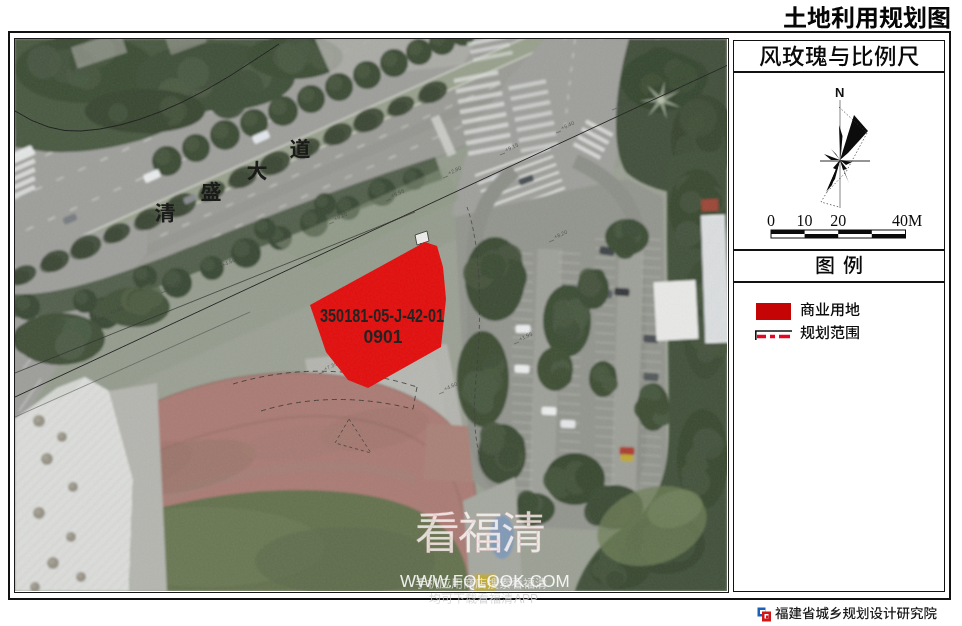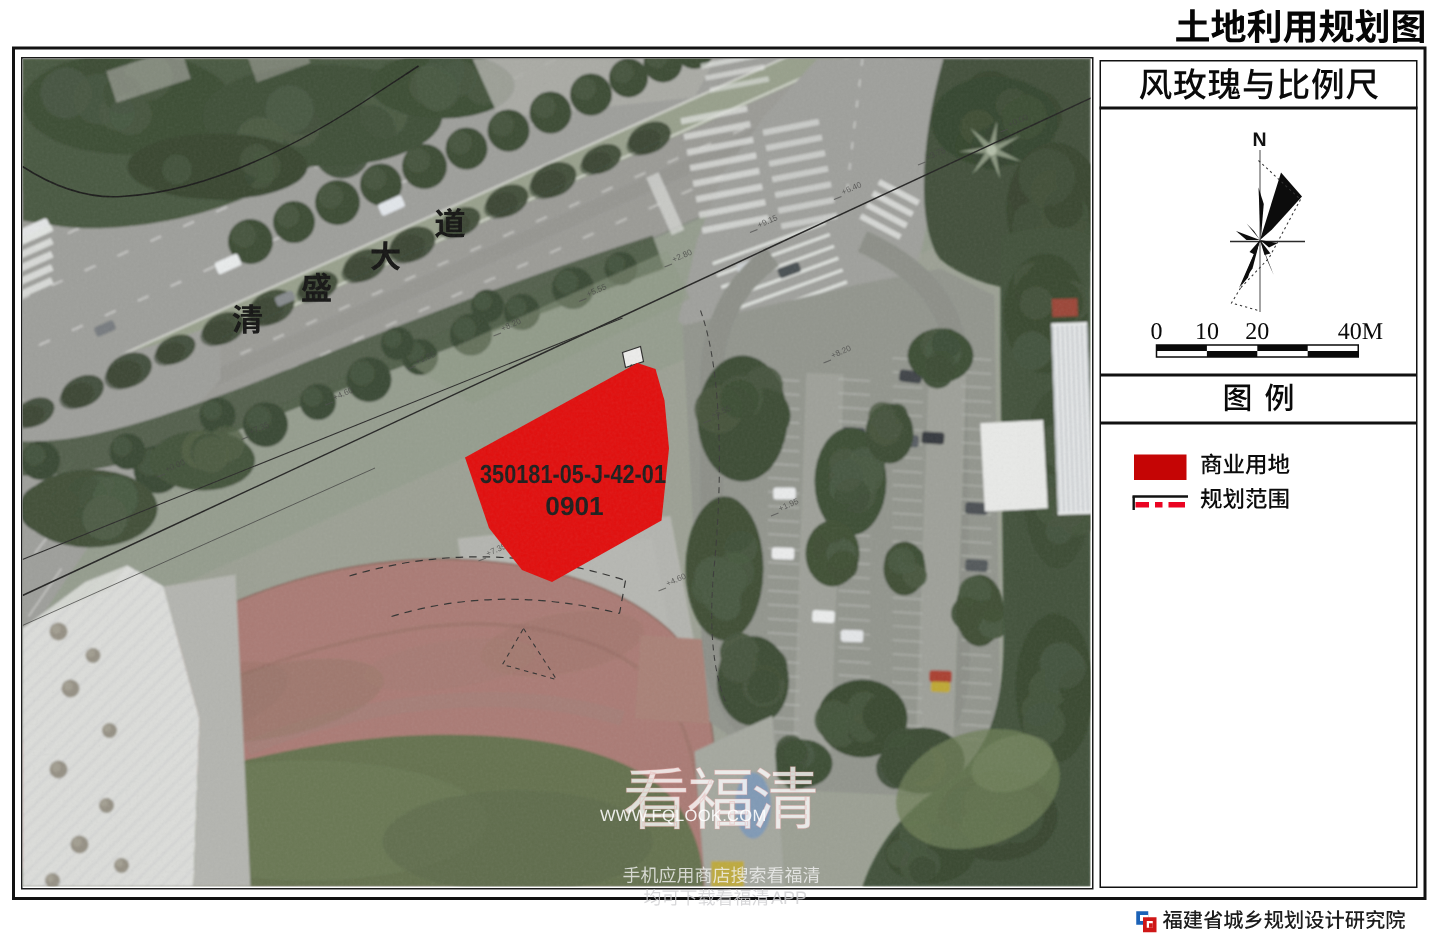--- a/index.html
+++ b/index.html
@@ -755,21 +755,21 @@
 <rect x="0" y="0" width="712" height="552" filter="url(#grain)" opacity="0.08"></rect>
 </svg>
 </div>
 
 <svg class="t" style="left:415px;top:512px;z-index:3" width="140" height="50">
     <g transform="translate(0,37)">
       <path d="M11.7 -17.8H37.9V3.7H34.6V-15.1H14.9V3.7H11.7ZM2.6 -23.7H42.4V-20.9H2.6ZM5.9 -29.8H39.8V-27.1H5.9ZM13.9 -12H36V-9.6H13.9ZM13.9 -6.5H36V-4.1H13.9ZM13.6 -0.8H36V1.9H13.6ZM37.2 -37.4 39.3 -35Q36.2 -34.4 32.2 -33.9Q28.2 -33.5 23.7 -33.2Q19.2 -32.9 14.7 -32.8Q10.2 -32.6 6 -32.6Q5.9 -33.2 5.7 -33.9Q5.5 -34.7 5.3 -35.2Q9.4 -35.3 13.9 -35.4Q18.3 -35.6 22.7 -35.8Q27 -36.1 30.7 -36.5Q34.5 -36.9 37.2 -37.4ZM18.7 -34.4 22.2 -33.6Q20.7 -28.2 18.3 -23.1Q15.9 -18 12.3 -13.7Q8.7 -9.5 3.6 -6.4Q3.4 -6.8 3 -7.3Q2.7 -7.8 2.3 -8.3Q1.9 -8.7 1.5 -9.1Q6.3 -11.8 9.7 -15.8Q13.1 -19.9 15.3 -24.6Q17.5 -29.4 18.7 -34.4Z M49 -36.4 51.7 -37.5Q52.6 -36 53.7 -34.2Q54.7 -32.4 55.2 -31.1L52.5 -29.8Q51.9 -31.1 50.9 -33Q49.9 -34.8 49 -36.4ZM71.6 -14.7H74.6V0.5H71.6ZM67 -26.9V-21.9H79.9V-26.9ZM63.9 -29.6H83V-19.2H63.9ZM61.6 -16.3H85.1V3.4H81.8V-13.5H64.7V3.6H61.6ZM63.5 -8.8H83.4V-6.2H63.5ZM63.5 -1.3H83.4V1.5H63.5ZM61.4 -35.6H85.4V-32.7H61.4ZM45.5 -29.3H59.1V-26.3H45.5ZM55.3 -19.1Q55.8 -18.8 56.6 -18Q57.5 -17.2 58.6 -16.3Q59.6 -15.4 60.5 -14.6Q61.3 -13.8 61.7 -13.4L59.7 -10.7Q59.2 -11.3 58.4 -12.2Q57.5 -13.2 56.6 -14.2Q55.6 -15.2 54.8 -16.1Q53.9 -16.9 53.4 -17.4ZM57.9 -29.3H58.6L59.2 -29.5L61.1 -28.3Q59.5 -24.2 57 -20.4Q54.5 -16.7 51.6 -13.6Q48.6 -10.4 45.6 -8.3Q45.4 -8.8 45.1 -9.4Q44.8 -10 44.5 -10.5Q44.2 -11.1 43.9 -11.4Q46.7 -13.2 49.4 -16Q52.2 -18.7 54.4 -22Q56.7 -25.3 57.9 -28.7ZM51.7 -15.8 54.9 -19.9V3.5H51.7Z M104.5 -12H122.5V-9.5H104.5ZM100.3 -34.3H127.1V-31.7H100.3ZM101.4 -28.8H126V-26.3H101.4ZM98.6 -23.2H128.7V-20.6H98.6ZM104.5 -6H122.5V-3.5H104.5ZM102.2 -18H122.4V-15.4H105.4V3.5H102.2ZM121.7 -18H124.9V-0.2Q124.9 1.1 124.5 1.8Q124.2 2.5 123.2 2.9Q122.3 3.3 120.7 3.4Q119.2 3.4 116.8 3.4Q116.7 2.8 116.4 2Q116.1 1.1 115.8 0.5Q117.5 0.5 118.9 0.6Q120.4 0.6 120.8 0.5Q121.3 0.5 121.5 0.4Q121.7 0.2 121.7 -0.2ZM111.9 -37.8H115.2V-22.4H111.9ZM89.7 -34.8 91.7 -37.1Q92.9 -36.4 94.3 -35.6Q95.7 -34.8 96.9 -34Q98.1 -33.2 98.9 -32.4L96.8 -29.8Q96.1 -30.5 94.9 -31.4Q93.6 -32.3 92.3 -33.2Q90.9 -34.1 89.7 -34.8ZM87.6 -22.8 89.5 -25.2Q90.8 -24.5 92.2 -23.7Q93.7 -22.8 95 -22Q96.2 -21.1 97.1 -20.4L95 -17.7Q94.3 -18.5 93 -19.4Q91.7 -20.3 90.3 -21.2Q88.9 -22.1 87.6 -22.8ZM89 1Q90 -0.8 91.2 -3.3Q92.4 -5.7 93.7 -8.4Q94.9 -11.2 96 -13.7L98.7 -11.7Q97.8 -9.3 96.6 -6.7Q95.5 -4.1 94.3 -1.7Q93.1 0.8 92 3Z" fill="#ffffff" fill-opacity="0.78" stroke="#e8a0a0" stroke-opacity="0.35" stroke-width="0.7"></path>
     </g>
   </svg>
 
-<div class="abs" style="left:400px;top:538px;width:162px;text-align:left;font-size:11px;letter-spacing:0.2px;color:rgba(255,255,255,0.88);z-index:3">WWW.FQLOOK.COM</div>
+<div class="abs" style="left:400px;top:572px;width:162px;text-align:center;font-size:17px;letter-spacing:0.2px;color:rgba(255,255,255,0.88);z-index:3">WWW.FQLOOK.COM</div>
 
 <svg class="t" style="left:415px;top:577px;z-index:3" width="140" height="16">
     <g transform="translate(0,10.8)">
       <path d="M9.6 -10.1 10.2 -9.3Q9.4 -9.1 8.4 -8.9Q7.4 -8.7 6.2 -8.6Q5 -8.5 3.9 -8.4Q2.7 -8.3 1.6 -8.3Q1.6 -8.4 1.5 -8.7Q1.5 -8.9 1.4 -9Q2.5 -9.1 3.6 -9.2Q4.8 -9.3 5.9 -9.4Q7 -9.5 7.9 -9.7Q8.9 -9.9 9.6 -10.1ZM1.4 -6.7H10.8V-5.8H1.4ZM0.6 -3.9H11.4V-3H0.6ZM5.6 -8.8H6.5V-0.3Q6.5 0.2 6.3 0.4Q6.2 0.6 5.8 0.8Q5.5 0.9 4.9 0.9Q4.3 0.9 3.3 0.9Q3.3 0.8 3.2 0.6Q3.2 0.5 3.1 0.3Q3 0.1 3 0Q3.5 0 3.9 0Q4.4 0 4.7 0Q5 0 5.2 0Q5.4 0 5.5 -0Q5.6 -0.1 5.6 -0.3Z M18.5 -9.4H21.5V-8.5H18.5ZM18 -9.4H18.8V-5.5Q18.8 -4.8 18.8 -3.9Q18.7 -3.1 18.5 -2.2Q18.3 -1.3 17.9 -0.5Q17.5 0.3 16.9 1Q16.8 0.9 16.7 0.8Q16.6 0.7 16.4 0.5Q16.3 0.4 16.2 0.4Q16.8 -0.2 17.2 -1Q17.5 -1.7 17.7 -2.5Q17.9 -3.3 17.9 -4.1Q18 -4.8 18 -5.5ZM21.1 -9.4H22V-0.7Q22 -0.5 22 -0.3Q22 -0.1 22.1 -0.1Q22.2 0 22.3 0Q22.4 0 22.5 0Q22.6 0 22.6 0Q22.8 0 22.9 -0.1Q22.9 -0.1 23 -0.2Q23 -0.3 23 -0.5Q23 -0.7 23 -1.2Q23.1 -1.7 23.1 -2.3Q23.2 -2.1 23.4 -2Q23.6 -1.9 23.7 -1.9Q23.7 -1.5 23.7 -1.2Q23.7 -0.8 23.7 -0.5Q23.7 -0.2 23.7 0Q23.6 0.5 23.3 0.7Q23.2 0.8 23 0.8Q22.9 0.8 22.7 0.8Q22.6 0.8 22.4 0.8Q22.2 0.8 22.1 0.8Q21.9 0.8 21.7 0.8Q21.5 0.7 21.4 0.6Q21.3 0.5 21.2 0.4Q21.2 0.2 21.1 -0Q21.1 -0.3 21.1 -0.8ZM12.6 -7.5H17.3V-6.6H12.6ZM14.6 -10.1H15.5V0.9H14.6ZM14.6 -7 15.2 -6.8Q15 -6 14.8 -5.3Q14.5 -4.5 14.2 -3.7Q13.9 -3 13.5 -2.4Q13.2 -1.7 12.8 -1.3Q12.7 -1.5 12.6 -1.7Q12.4 -1.9 12.3 -2.1Q12.7 -2.5 13 -3.1Q13.4 -3.6 13.6 -4.3Q13.9 -4.9 14.2 -5.6Q14.4 -6.3 14.6 -7ZM15.4 -5.7Q15.5 -5.5 15.8 -5.2Q16.1 -5 16.4 -4.6Q16.7 -4.3 17 -4Q17.2 -3.7 17.3 -3.5L16.8 -2.8Q16.6 -3 16.4 -3.4Q16.2 -3.7 15.9 -4Q15.6 -4.4 15.4 -4.7Q15.1 -5 14.9 -5.2Z M25.9 -8.5H35.3V-7.7H25.9ZM25.4 -8.5H26.4V-5.3Q26.4 -4.6 26.3 -3.8Q26.3 -2.9 26.2 -2.1Q26 -1.2 25.8 -0.4Q25.6 0.4 25.2 1Q25.1 1 25 0.9Q24.8 0.8 24.7 0.7Q24.5 0.6 24.4 0.5Q24.8 -0.1 25 -0.8Q25.2 -1.6 25.3 -2.4Q25.4 -3.1 25.4 -3.9Q25.4 -4.6 25.4 -5.3ZM29.6 -9.9 30.5 -10.2Q30.7 -9.8 30.9 -9.3Q31.2 -8.9 31.3 -8.5L30.4 -8.3Q30.2 -8.6 30 -9.1Q29.8 -9.5 29.6 -9.9ZM27.2 -5.9 27.9 -6.2Q28.2 -5.5 28.5 -4.8Q28.7 -4.1 29 -3.4Q29.2 -2.7 29.3 -2.1L28.5 -1.7Q28.4 -2.3 28.1 -3Q27.9 -3.7 27.7 -4.5Q27.4 -5.2 27.2 -5.9ZM29.8 -6.6 30.6 -6.8Q30.8 -6.1 31 -5.4Q31.2 -4.7 31.4 -4Q31.5 -3.2 31.6 -2.7L30.8 -2.4Q30.7 -3 30.5 -3.7Q30.4 -4.4 30.2 -5.2Q30 -5.9 29.8 -6.6ZM33.8 -6.9 34.8 -6.5Q34.5 -5.4 34 -4.2Q33.5 -3 33 -1.9Q32.4 -0.8 31.8 0.2Q31.7 0.1 31.5 -0Q31.3 -0.2 31.2 -0.3Q31.8 -1.3 32.3 -2.4Q32.8 -3.5 33.2 -4.6Q33.6 -5.8 33.8 -6.9ZM26.5 -0.5H35.5V0.4H26.5Z M38.3 -9.2H46.1V-8.4H38.3ZM38.3 -6.4H46.1V-5.6H38.3ZM38.3 -3.6H46.1V-2.7H38.3ZM37.8 -9.2H38.7V-4.9Q38.7 -4.2 38.7 -3.4Q38.6 -2.6 38.4 -1.8Q38.3 -1 38 -0.3Q37.6 0.4 37.1 1Q37 0.9 36.9 0.8Q36.8 0.7 36.6 0.6Q36.5 0.5 36.4 0.4Q36.9 -0.1 37.2 -0.8Q37.5 -1.5 37.6 -2.2Q37.8 -2.9 37.8 -3.6Q37.8 -4.3 37.8 -4.9ZM45.8 -9.2H46.6V-0.3Q46.6 0.2 46.5 0.4Q46.4 0.6 46.1 0.7Q45.8 0.9 45.3 0.9Q44.7 0.9 43.9 0.9Q43.8 0.7 43.7 0.5Q43.6 0.2 43.5 0Q44 0 44.4 0Q44.7 0 45 0Q45.3 0 45.4 0Q45.6 0 45.7 -0Q45.8 -0.1 45.8 -0.3ZM41.6 -8.9H42.5V0.8H41.6Z M49.4 -6.3H58.3V-5.5H50.3V0.9H49.4ZM57.8 -6.3H58.6V-0Q58.6 0.3 58.5 0.5Q58.4 0.7 58.1 0.8Q57.9 0.9 57.4 0.9Q56.9 0.9 56.2 0.9Q56.1 0.7 56.1 0.5Q56 0.3 55.9 0.2Q56.3 0.2 56.6 0.2Q56.9 0.2 57.2 0.2Q57.4 0.2 57.5 0.2Q57.7 0.2 57.7 0.1Q57.8 0.1 57.8 -0ZM52.2 -3.3H56.2V-0.6H52.2V-1.2H55.4V-2.6H52.2ZM51.8 -3.3H52.5V-0H51.8ZM48.7 -8.8H59.3V-8H48.7ZM51.3 -7.7 52.1 -8Q52.3 -7.7 52.5 -7.3Q52.7 -6.9 52.9 -6.7L52 -6.3Q51.9 -6.6 51.7 -7Q51.5 -7.4 51.3 -7.7ZM55.9 -7.9 56.9 -7.7Q56.6 -7.2 56.2 -6.7Q55.9 -6.2 55.6 -5.9L54.9 -6.1Q55.1 -6.3 55.3 -6.7Q55.4 -7 55.6 -7.3Q55.8 -7.7 55.9 -7.9ZM53.3 -9.9 54.2 -10.1Q54.3 -9.8 54.5 -9.3Q54.7 -8.9 54.8 -8.6L53.9 -8.3Q53.8 -8.6 53.6 -9.1Q53.5 -9.5 53.3 -9.9ZM54.7 -4.9 55.2 -5.4Q55.6 -5.1 56.1 -4.8Q56.5 -4.5 56.9 -4.2Q57.4 -3.9 57.6 -3.6L57.1 -3Q56.8 -3.2 56.4 -3.6Q56 -3.9 55.6 -4.2Q55.1 -4.6 54.7 -4.9ZM52.7 -5.3 53.4 -5Q53.1 -4.6 52.7 -4.3Q52.3 -3.9 51.9 -3.5Q51.4 -3.2 51.1 -2.9Q51 -3 51 -3.2Q50.9 -3.3 50.8 -3.4Q50.7 -3.6 50.6 -3.7Q51.2 -4 51.8 -4.4Q52.3 -4.9 52.7 -5.3Z M66.6 -5.9H71V-5.1H66.6ZM64 -0.5H70V0.3H64ZM66.1 -7.3H67V-3H66.1ZM63.5 -3.5H70.4V0.8H69.5V-2.6H64.4V0.8H63.5ZM61.9 -8.6H71.3V-7.8H61.9ZM61.5 -8.6H62.4V-5.5Q62.4 -4.8 62.4 -3.9Q62.3 -3.1 62.2 -2.2Q62.1 -1.4 61.8 -0.5Q61.6 0.3 61.2 1Q61.1 0.9 60.9 0.8Q60.8 0.7 60.6 0.6Q60.5 0.5 60.4 0.4Q60.8 -0.2 61 -1Q61.2 -1.7 61.3 -2.5Q61.4 -3.3 61.5 -4.1Q61.5 -4.8 61.5 -5.5ZM65.6 -9.8 66.5 -10Q66.7 -9.7 67 -9.2Q67.2 -8.7 67.3 -8.4L66.4 -8.1Q66.3 -8.5 66.1 -9Q65.9 -9.5 65.6 -9.8Z M72.5 -3.7Q73.1 -3.9 74.1 -4.3Q75.1 -4.6 76 -5L76.2 -4.2Q75.3 -3.9 74.4 -3.5Q73.5 -3.1 72.7 -2.9ZM72.6 -7.7H76.1V-6.8H72.6ZM74 -10.1H74.8V-0.2Q74.8 0.2 74.8 0.4Q74.7 0.6 74.5 0.7Q74.2 0.8 73.9 0.9Q73.6 0.9 73 0.9Q73 0.7 72.9 0.5Q72.9 0.2 72.8 0Q73.1 0 73.4 0Q73.7 0 73.8 0Q73.9 0 73.9 0Q74 -0 74 -0.2ZM78.6 -9.6 79.3 -9.1Q78.8 -8.8 78.2 -8.6Q77.6 -8.3 77 -8.2Q77 -8.3 76.9 -8.5Q76.8 -8.7 76.7 -8.8Q77.2 -9 77.8 -9.2Q78.3 -9.4 78.6 -9.6ZM76.7 -8.8 77.5 -8.5V-4.6H76.7ZM77 -5.4H82.2V-8.3H80.7V-9.1H83V-4.6H77ZM77 -7.2H78.8V-6.5H77ZM80.7 -7.2H82.6V-6.5H80.7ZM79.4 -10.1H80.2V-3.1H79.4ZM76.6 -3.5H82.3V-2.7H76.6ZM82.1 -3.5H82.2L82.4 -3.5L82.9 -3.3Q82.5 -2.3 81.8 -1.6Q81.1 -0.8 80.2 -0.3Q79.3 0.2 78.2 0.5Q77.2 0.8 76.1 1Q76 0.8 75.9 0.6Q75.8 0.4 75.7 0.2Q76.7 0.1 77.7 -0.2Q78.7 -0.5 79.5 -0.9Q80.4 -1.3 81.1 -1.9Q81.7 -2.5 82.1 -3.4ZM77.7 -3Q78.2 -2.1 79.1 -1.5Q80 -0.9 81.1 -0.4Q82.3 -0 83.5 0.2Q83.5 0.3 83.3 0.4Q83.2 0.5 83.2 0.7Q83.1 0.8 83 0.9Q81.7 0.7 80.5 0.2Q79.4 -0.3 78.5 -1Q77.6 -1.7 77 -2.7Z M89.5 -10.1H90.5V-6.7H89.5ZM92 -3.9 92.6 -4.3Q93 -4 93.5 -3.6Q94 -3.2 94.4 -2.7Q94.8 -2.3 95.1 -2L94.4 -1.5Q94.1 -1.8 93.7 -2.3Q93.3 -2.7 92.9 -3.1Q92.4 -3.6 92 -3.9ZM91.6 -1.2 92.3 -1.7Q92.8 -1.4 93.3 -1.1Q93.9 -0.8 94.4 -0.4Q94.9 -0.1 95.3 0.2L94.5 0.7Q94.2 0.4 93.7 0.1Q93.2 -0.3 92.7 -0.6Q92.1 -1 91.6 -1.2ZM87.5 -1.6 88.3 -1.3Q87.9 -0.9 87.4 -0.6Q86.9 -0.2 86.4 0.2Q85.9 0.5 85.4 0.7Q85.4 0.6 85.2 0.5Q85.1 0.4 85 0.3Q84.8 0.2 84.7 0.1Q85.5 -0.2 86.2 -0.7Q87 -1.1 87.5 -1.6ZM84.9 -9H95.1V-8.2H84.9ZM84.8 -7.1H95.2V-4.9H94.3V-6.3H85.6V-4.9H84.8ZM85.5 -1.8Q85.5 -1.9 85.4 -2.1Q85.4 -2.2 85.3 -2.4Q85.3 -2.5 85.2 -2.6Q85.5 -2.7 85.9 -2.8Q86.3 -2.9 86.8 -3.1Q87.1 -3.2 87.7 -3.5Q88.3 -3.7 89 -4.1Q89.8 -4.4 90.6 -4.9Q91.4 -5.3 92.1 -5.8L92.7 -5.2Q91.1 -4.2 89.4 -3.5Q87.7 -2.7 86 -2.2V-2.2Q86 -2.2 85.9 -2.1Q85.9 -2.1 85.7 -2.1Q85.6 -2 85.5 -1.9Q85.5 -1.9 85.5 -1.8ZM85.5 -1.8 85.5 -2.4 86 -2.7 93.5 -3.1Q93.5 -2.9 93.6 -2.8Q93.6 -2.6 93.7 -2.5Q91.9 -2.3 90.6 -2.3Q89.3 -2.2 88.5 -2.1Q87.6 -2.1 87 -2Q86.5 -2 86.2 -2Q85.9 -1.9 85.7 -1.9Q85.6 -1.9 85.5 -1.8ZM86.3 -3.8Q86.3 -3.9 86.3 -4.1Q86.2 -4.2 86.2 -4.4Q86.1 -4.5 86.1 -4.6Q86.3 -4.6 86.5 -4.7Q86.7 -4.8 87 -4.9Q87.1 -5 87.4 -5.2Q87.7 -5.3 88 -5.5Q88.4 -5.8 88.8 -6Q89.1 -6.3 89.5 -6.6L90.1 -6.1Q89.3 -5.5 88.5 -5Q87.6 -4.6 86.8 -4.2V-4.2Q86.8 -4.2 86.7 -4.1Q86.6 -4.1 86.4 -4Q86.3 -3.9 86.3 -3.8ZM86.3 -3.8 86.3 -4.3 86.8 -4.6 90.9 -4.8Q90.8 -4.7 90.8 -4.5Q90.8 -4.3 90.7 -4.2Q89.6 -4.1 88.9 -4.1Q88.1 -4 87.6 -4Q87.2 -4 86.9 -3.9Q86.6 -3.9 86.5 -3.9Q86.4 -3.9 86.3 -3.8ZM89.7 -2.6H90.6V-0.1Q90.6 0.3 90.5 0.5Q90.4 0.7 90.1 0.8Q89.8 0.9 89.4 0.9Q88.9 0.9 88.3 0.9Q88.2 0.7 88.1 0.5Q88 0.2 87.9 0.1Q88.3 0.1 88.6 0.1Q88.9 0.1 89.2 0.1Q89.4 0.1 89.5 0.1Q89.7 0.1 89.7 0Q89.7 -0 89.7 -0.1Z M99.1 -4.7H106.1V1H105.2V-4H100V1H99.1ZM96.7 -6.3H107.3V-5.6H96.7ZM97.6 -7.9H106.6V-7.2H97.6ZM99.7 -3.2H105.6V-2.6H99.7ZM99.7 -1.7H105.6V-1.1H99.7ZM99.6 -0.2H105.6V0.5H99.6ZM105.9 -10 106.5 -9.3Q105.6 -9.2 104.6 -9.1Q103.5 -8.9 102.3 -8.9Q101.1 -8.8 99.9 -8.7Q98.7 -8.7 97.6 -8.7Q97.6 -8.8 97.5 -9.1Q97.5 -9.3 97.4 -9.4Q98.5 -9.4 99.7 -9.4Q100.9 -9.5 102 -9.6Q103.2 -9.6 104.2 -9.7Q105.2 -9.8 105.9 -10ZM101 -9.2 101.9 -9Q101.5 -7.5 100.9 -6.2Q100.2 -4.8 99.3 -3.7Q98.3 -2.5 97 -1.7Q96.9 -1.8 96.8 -2Q96.7 -2.1 96.6 -2.2Q96.5 -2.3 96.4 -2.4Q97.7 -3.2 98.6 -4.2Q99.5 -5.3 100.1 -6.6Q100.7 -7.8 101 -9.2Z M109.6 -9.7 110.3 -10Q110.6 -9.6 110.8 -9.1Q111.1 -8.6 111.3 -8.3L110.5 -7.9Q110.4 -8.3 110.1 -8.8Q109.8 -9.3 109.6 -9.7ZM115.6 -3.9H116.4V0.1H115.6ZM114.4 -7.2V-5.9H117.8V-7.2ZM113.6 -7.9H118.7V-5.1H113.6ZM113 -4.3H119.2V0.9H118.4V-3.6H113.8V1H113ZM113.5 -2.3H118.8V-1.6H113.5ZM113.5 -0.4H118.8V0.4H113.5ZM112.9 -9.5H119.3V-8.7H112.9ZM108.7 -7.8H112.3V-7H108.7ZM111.3 -5.1Q111.4 -5 111.6 -4.8Q111.9 -4.6 112.2 -4.3Q112.4 -4.1 112.7 -3.9Q112.9 -3.7 113 -3.6L112.4 -2.9Q112.3 -3 112.1 -3.3Q111.9 -3.5 111.6 -3.8Q111.4 -4.1 111.1 -4.3Q110.9 -4.5 110.8 -4.7ZM112 -7.8H112.2L112.3 -7.9L112.8 -7.5Q112.4 -6.4 111.7 -5.4Q111.1 -4.4 110.3 -3.6Q109.5 -2.8 108.7 -2.2Q108.7 -2.3 108.6 -2.5Q108.5 -2.7 108.4 -2.8Q108.3 -3 108.2 -3Q109 -3.5 109.7 -4.3Q110.4 -5 111 -5.9Q111.6 -6.7 112 -7.6ZM110.3 -4.2 111.2 -5.3V0.9H110.3Z M124.9 -3.2H129.7V-2.5H124.9ZM123.8 -9.1H131V-8.5H123.8ZM124.1 -7.7H130.7V-7H124.1ZM123.4 -6.2H131.4V-5.5H123.4ZM124.9 -1.6H129.7V-0.9H124.9ZM124.3 -4.8H129.7V-4.1H125.2V0.9H124.3ZM129.5 -4.8H130.4V-0Q130.4 0.3 130.3 0.5Q130.2 0.7 129.9 0.8Q129.7 0.9 129.3 0.9Q128.8 0.9 128.2 0.9Q128.2 0.7 128.1 0.5Q128 0.3 127.9 0.1Q128.4 0.1 128.8 0.1Q129.2 0.2 129.3 0.1Q129.4 0.1 129.5 0.1Q129.5 0.1 129.5 -0.1ZM126.9 -10.1H127.8V-6H126.9ZM121 -9.3 121.5 -9.9Q121.8 -9.7 122.2 -9.5Q122.6 -9.3 122.9 -9.1Q123.2 -8.8 123.4 -8.7L122.9 -7.9Q122.7 -8.1 122.4 -8.4Q122 -8.6 121.7 -8.9Q121.3 -9.1 121 -9.3ZM120.4 -6.1 120.9 -6.7Q121.3 -6.5 121.7 -6.3Q122 -6.1 122.4 -5.9Q122.7 -5.6 123 -5.4L122.4 -4.7Q122.2 -4.9 121.9 -5.2Q121.5 -5.4 121.1 -5.6Q120.8 -5.9 120.4 -6.1ZM120.8 0.3Q121.1 -0.2 121.4 -0.9Q121.7 -1.5 122.1 -2.2Q122.4 -3 122.7 -3.7L123.4 -3.1Q123.1 -2.5 122.8 -1.8Q122.5 -1.1 122.2 -0.4Q121.9 0.2 121.6 0.8Z" fill="#f2f2f2" fill-opacity="0.8"></path>
     </g>
   </svg>
 
 <svg class="t" style="left:429px;top:592px;z-index:3" width="120" height="16">
     <g transform="translate(0,10.8)">
       <path d="M6.3 -8.2H10.6V-7.3H6.3ZM10.3 -8.2H11.1Q11.1 -8.2 11.1 -8.1Q11.1 -8 11.1 -7.9Q11.1 -7.7 11.1 -7.7Q11.1 -5.6 11 -4.1Q11 -2.7 10.9 -1.7Q10.8 -0.8 10.7 -0.3Q10.5 0.2 10.4 0.4Q10.2 0.7 9.9 0.8Q9.7 0.9 9.4 0.9Q9.1 1 8.5 1Q8 1 7.4 0.9Q7.4 0.7 7.3 0.5Q7.3 0.2 7.1 0.1Q7.8 0.1 8.3 0.1Q8.9 0.1 9.1 0.1Q9.3 0.1 9.4 0.1Q9.5 0.1 9.6 -0Q9.8 -0.2 9.9 -0.7Q10 -1.2 10.1 -2.1Q10.1 -3.1 10.2 -4.5Q10.3 -5.9 10.3 -8ZM6.8 -10.1 7.7 -9.8Q7.3 -9 6.9 -8.1Q6.5 -7.3 5.9 -6.6Q5.4 -5.8 4.9 -5.3Q4.8 -5.4 4.7 -5.5Q4.6 -5.6 4.5 -5.8Q4.4 -5.9 4.3 -6Q4.8 -6.5 5.3 -7.2Q5.8 -7.8 6.2 -8.6Q6.6 -9.3 6.8 -10.1ZM5.8 -5.5 6.4 -6.1Q6.8 -5.8 7.2 -5.4Q7.6 -5.1 7.9 -4.7Q8.3 -4.4 8.6 -4.2L8 -3.5Q7.7 -3.8 7.4 -4.2Q7 -4.5 6.6 -4.9Q6.2 -5.2 5.8 -5.5ZM4.8 -1.4Q5.4 -1.7 6.2 -2.1Q6.9 -2.4 7.8 -2.9Q8.6 -3.3 9.4 -3.8L9.6 -3Q8.9 -2.6 8.1 -2.2Q7.3 -1.7 6.6 -1.3Q5.8 -0.9 5.2 -0.6ZM0.5 -7.2H4.3V-6.3H0.5ZM2 -9.9H2.9V-1.9H2ZM0.4 -1.5Q0.9 -1.7 1.6 -2Q2.3 -2.3 3 -2.7Q3.8 -3 4.6 -3.4L4.8 -2.6Q3.7 -2.1 2.7 -1.5Q1.6 -1 0.8 -0.6Z M21 -9H21.9V-0.3Q21.9 0.1 21.8 0.4Q21.6 0.7 21.3 0.8Q20.9 0.9 20.3 0.9Q19.7 0.9 18.8 0.9Q18.7 0.8 18.7 0.6Q18.6 0.5 18.5 0.3Q18.5 0.1 18.4 -0Q18.9 -0 19.3 -0Q19.8 0 20.1 -0Q20.5 -0 20.6 -0Q20.8 -0 20.9 -0.1Q21 -0.2 21 -0.3ZM13.9 -6.6H14.8V-1.1H13.9ZM14.3 -6.6H18.8V-2.1H14.3V-2.9H17.9V-5.7H14.3ZM12.7 -9.2H23.4V-8.3H12.7Z M24.7 -9.2H35.3V-8.3H24.7ZM29.3 -8.5H30.2V0.9H29.3ZM29.8 -5.6 30.4 -6.3Q30.9 -6.1 31.5 -5.7Q32.1 -5.4 32.7 -5.1Q33.3 -4.7 33.8 -4.4Q34.3 -4.1 34.7 -3.8L34.1 -3Q33.7 -3.3 33.2 -3.6Q32.7 -4 32.1 -4.3Q31.6 -4.7 31 -5Q30.4 -5.4 29.8 -5.6Z M44.8 -9.4 45.5 -9.8Q45.8 -9.6 46 -9.3Q46.3 -9.1 46.6 -8.8Q46.8 -8.5 47 -8.3L46.3 -7.8Q46.1 -8.2 45.7 -8.6Q45.2 -9.1 44.8 -9.4ZM36.6 -7.4H47.4V-6.6H36.6ZM37.3 -9.1H42.5V-8.4H37.3ZM39.6 -10.1H40.4V-7H39.6ZM43.3 -10.1H44.2Q44.2 -8.4 44.3 -6.8Q44.3 -5.3 44.5 -4.1Q44.7 -2.8 45 -1.9Q45.2 -1 45.6 -0.5Q45.9 -0 46.4 -0Q46.6 -0 46.7 -0.5Q46.8 -0.9 46.8 -2Q47 -1.8 47.2 -1.7Q47.4 -1.6 47.6 -1.5Q47.5 -0.6 47.3 -0.1Q47.2 0.4 46.9 0.6Q46.7 0.9 46.3 0.9Q45.7 0.9 45.3 0.5Q44.8 0.1 44.5 -0.6Q44.2 -1.4 44 -2.4Q43.7 -3.4 43.6 -4.6Q43.4 -5.8 43.4 -7.2Q43.3 -8.6 43.3 -10.1ZM46.1 -6 46.9 -5.8Q46.5 -4.4 45.9 -3.2Q45.3 -1.9 44.5 -0.8Q43.7 0.2 42.7 1Q42.6 0.8 42.4 0.7Q42.2 0.5 42.1 0.4Q43 -0.3 43.8 -1.3Q44.6 -2.3 45.1 -3.5Q45.7 -4.7 46.1 -6ZM36.8 -5.4H43V-4.7H36.8ZM40 -4.3H40.8V0.9H40ZM37.5 -2.4Q37.4 -2.5 37.4 -2.6Q37.3 -2.8 37.3 -3Q37.2 -3.1 37.2 -3.2Q37.3 -3.3 37.5 -3.4Q37.6 -3.6 37.7 -3.8Q37.8 -4 38.1 -4.4Q38.3 -4.9 38.5 -5.4Q38.8 -6 39 -6.6L39.9 -6.4Q39.6 -5.7 39.3 -5.1Q39 -4.5 38.7 -3.9Q38.3 -3.3 38 -2.9V-2.9Q38 -2.9 37.9 -2.8Q37.8 -2.8 37.7 -2.7Q37.6 -2.6 37.5 -2.5Q37.5 -2.5 37.5 -2.4ZM37.5 -2.4V-3.1L37.9 -3.3H42.7L42.7 -2.6H38.4Q38 -2.6 37.8 -2.5Q37.5 -2.5 37.5 -2.4ZM36.8 -1.1Q37.5 -1.2 38.5 -1.2Q39.6 -1.3 40.7 -1.4Q41.9 -1.5 43 -1.6L43 -0.9Q41.9 -0.8 40.8 -0.7Q39.7 -0.6 38.7 -0.5Q37.7 -0.4 36.9 -0.3Z M51.1 -4.7H58.1V1H57.2V-4H52V1H51.1ZM48.7 -6.3H59.3V-5.6H48.7ZM49.6 -7.9H58.6V-7.2H49.6ZM51.7 -3.2H57.6V-2.6H51.7ZM51.7 -1.7H57.6V-1.1H51.7ZM51.6 -0.2H57.6V0.5H51.6ZM57.9 -10 58.5 -9.3Q57.6 -9.2 56.6 -9.1Q55.5 -8.9 54.3 -8.9Q53.1 -8.8 51.9 -8.7Q50.7 -8.7 49.6 -8.7Q49.6 -8.8 49.5 -9.1Q49.5 -9.3 49.4 -9.4Q50.5 -9.4 51.7 -9.4Q52.9 -9.5 54 -9.6Q55.2 -9.6 56.2 -9.7Q57.2 -9.8 57.9 -10ZM53 -9.2 53.9 -9Q53.5 -7.5 52.9 -6.2Q52.2 -4.8 51.3 -3.7Q50.3 -2.5 49 -1.7Q48.9 -1.8 48.8 -2Q48.7 -2.1 48.6 -2.2Q48.5 -2.3 48.4 -2.4Q49.7 -3.2 50.6 -4.2Q51.5 -5.3 52.1 -6.6Q52.7 -7.8 53 -9.2Z M61.6 -9.7 62.3 -10Q62.6 -9.6 62.8 -9.1Q63.1 -8.6 63.3 -8.3L62.5 -7.9Q62.4 -8.3 62.1 -8.8Q61.8 -9.3 61.6 -9.7ZM67.6 -3.9H68.4V0.1H67.6ZM66.4 -7.2V-5.9H69.8V-7.2ZM65.6 -7.9H70.7V-5.1H65.6ZM65 -4.3H71.2V0.9H70.4V-3.6H65.8V1H65ZM65.5 -2.3H70.8V-1.6H65.5ZM65.5 -0.4H70.8V0.4H65.5ZM64.9 -9.5H71.3V-8.7H64.9ZM60.7 -7.8H64.3V-7H60.7ZM63.3 -5.1Q63.4 -5 63.6 -4.8Q63.9 -4.6 64.2 -4.3Q64.4 -4.1 64.7 -3.9Q64.9 -3.7 65 -3.6L64.4 -2.9Q64.3 -3 64.1 -3.3Q63.9 -3.5 63.6 -3.8Q63.4 -4.1 63.1 -4.3Q62.9 -4.5 62.8 -4.7ZM64 -7.8H64.2L64.3 -7.9L64.8 -7.5Q64.4 -6.4 63.7 -5.4Q63.1 -4.4 62.3 -3.6Q61.5 -2.8 60.7 -2.2Q60.7 -2.3 60.6 -2.5Q60.5 -2.7 60.4 -2.8Q60.3 -3 60.2 -3Q61 -3.5 61.7 -4.3Q62.4 -5 63 -5.9Q63.6 -6.7 64 -7.6ZM62.3 -4.2 63.2 -5.3V0.9H62.3Z M76.9 -3.2H81.7V-2.5H76.9ZM75.8 -9.1H83V-8.5H75.8ZM76.1 -7.7H82.7V-7H76.1ZM75.4 -6.2H83.4V-5.5H75.4ZM76.9 -1.6H81.7V-0.9H76.9ZM76.3 -4.8H81.7V-4.1H77.2V0.9H76.3ZM81.5 -4.8H82.4V-0Q82.4 0.3 82.3 0.5Q82.2 0.7 81.9 0.8Q81.7 0.9 81.3 0.9Q80.8 0.9 80.2 0.9Q80.2 0.7 80.1 0.5Q80 0.3 79.9 0.1Q80.4 0.1 80.8 0.1Q81.2 0.2 81.3 0.1Q81.4 0.1 81.5 0.1Q81.5 0.1 81.5 -0.1ZM78.9 -10.1H79.8V-6H78.9ZM73 -9.3 73.5 -9.9Q73.8 -9.7 74.2 -9.5Q74.6 -9.3 74.9 -9.1Q75.2 -8.8 75.4 -8.7L74.9 -7.9Q74.7 -8.1 74.4 -8.4Q74 -8.6 73.7 -8.9Q73.3 -9.1 73 -9.3ZM72.4 -6.1 72.9 -6.7Q73.3 -6.5 73.7 -6.3Q74 -6.1 74.4 -5.9Q74.7 -5.6 75 -5.4L74.4 -4.7Q74.2 -4.9 73.9 -5.2Q73.5 -5.4 73.1 -5.6Q72.8 -5.9 72.4 -6.1ZM72.8 0.3Q73.1 -0.2 73.4 -0.9Q73.7 -1.5 74.1 -2.2Q74.4 -3 74.7 -3.7L75.4 -3.1Q75.1 -2.5 74.8 -1.8Q74.5 -1.1 74.2 -0.4Q73.9 0.2 73.6 0.8Z" fill="#cdcdcf" fill-opacity="0.8"></path>

